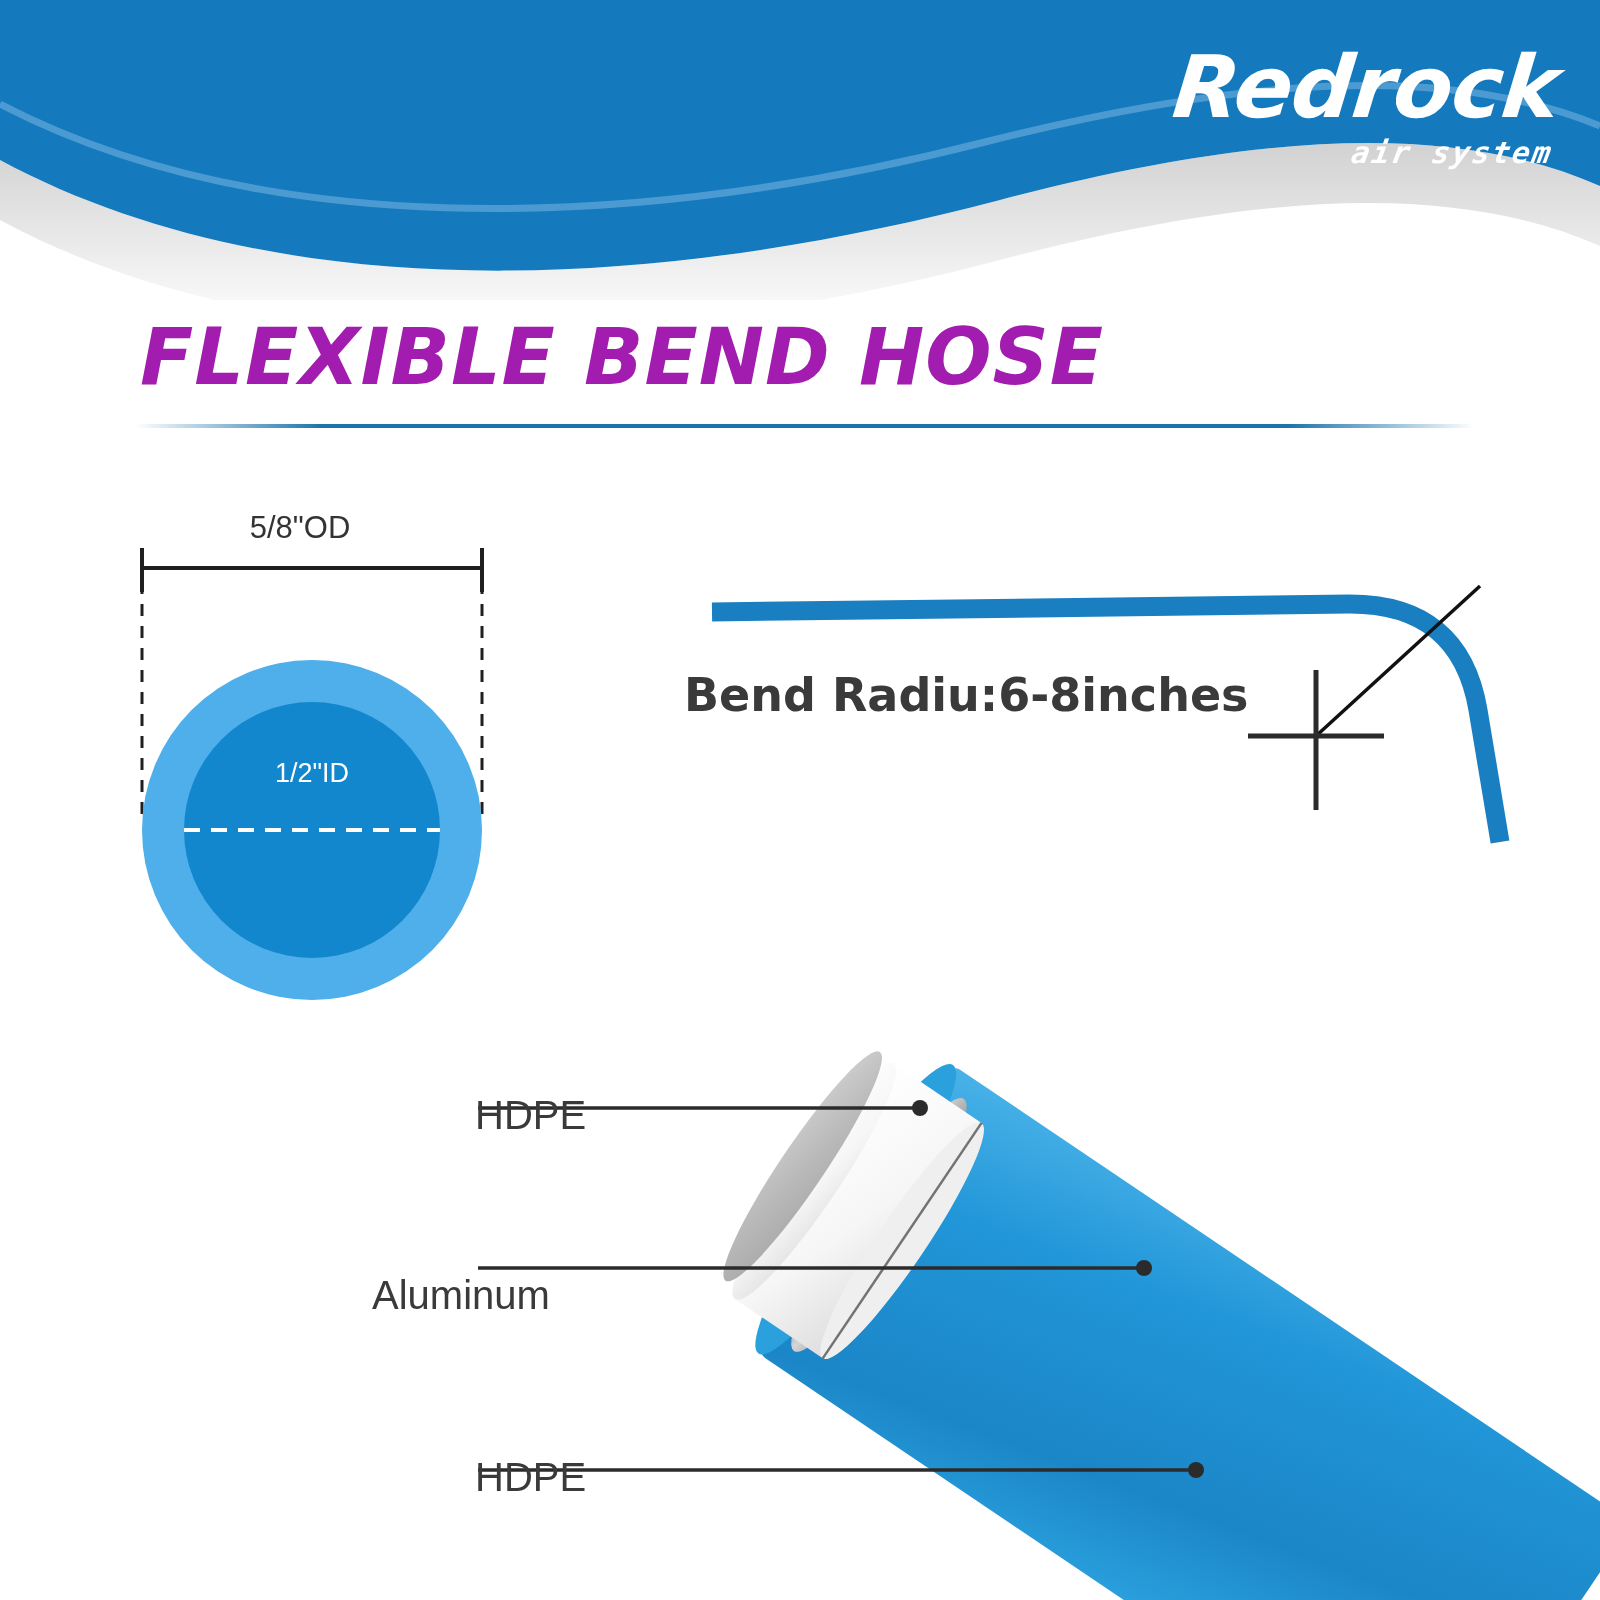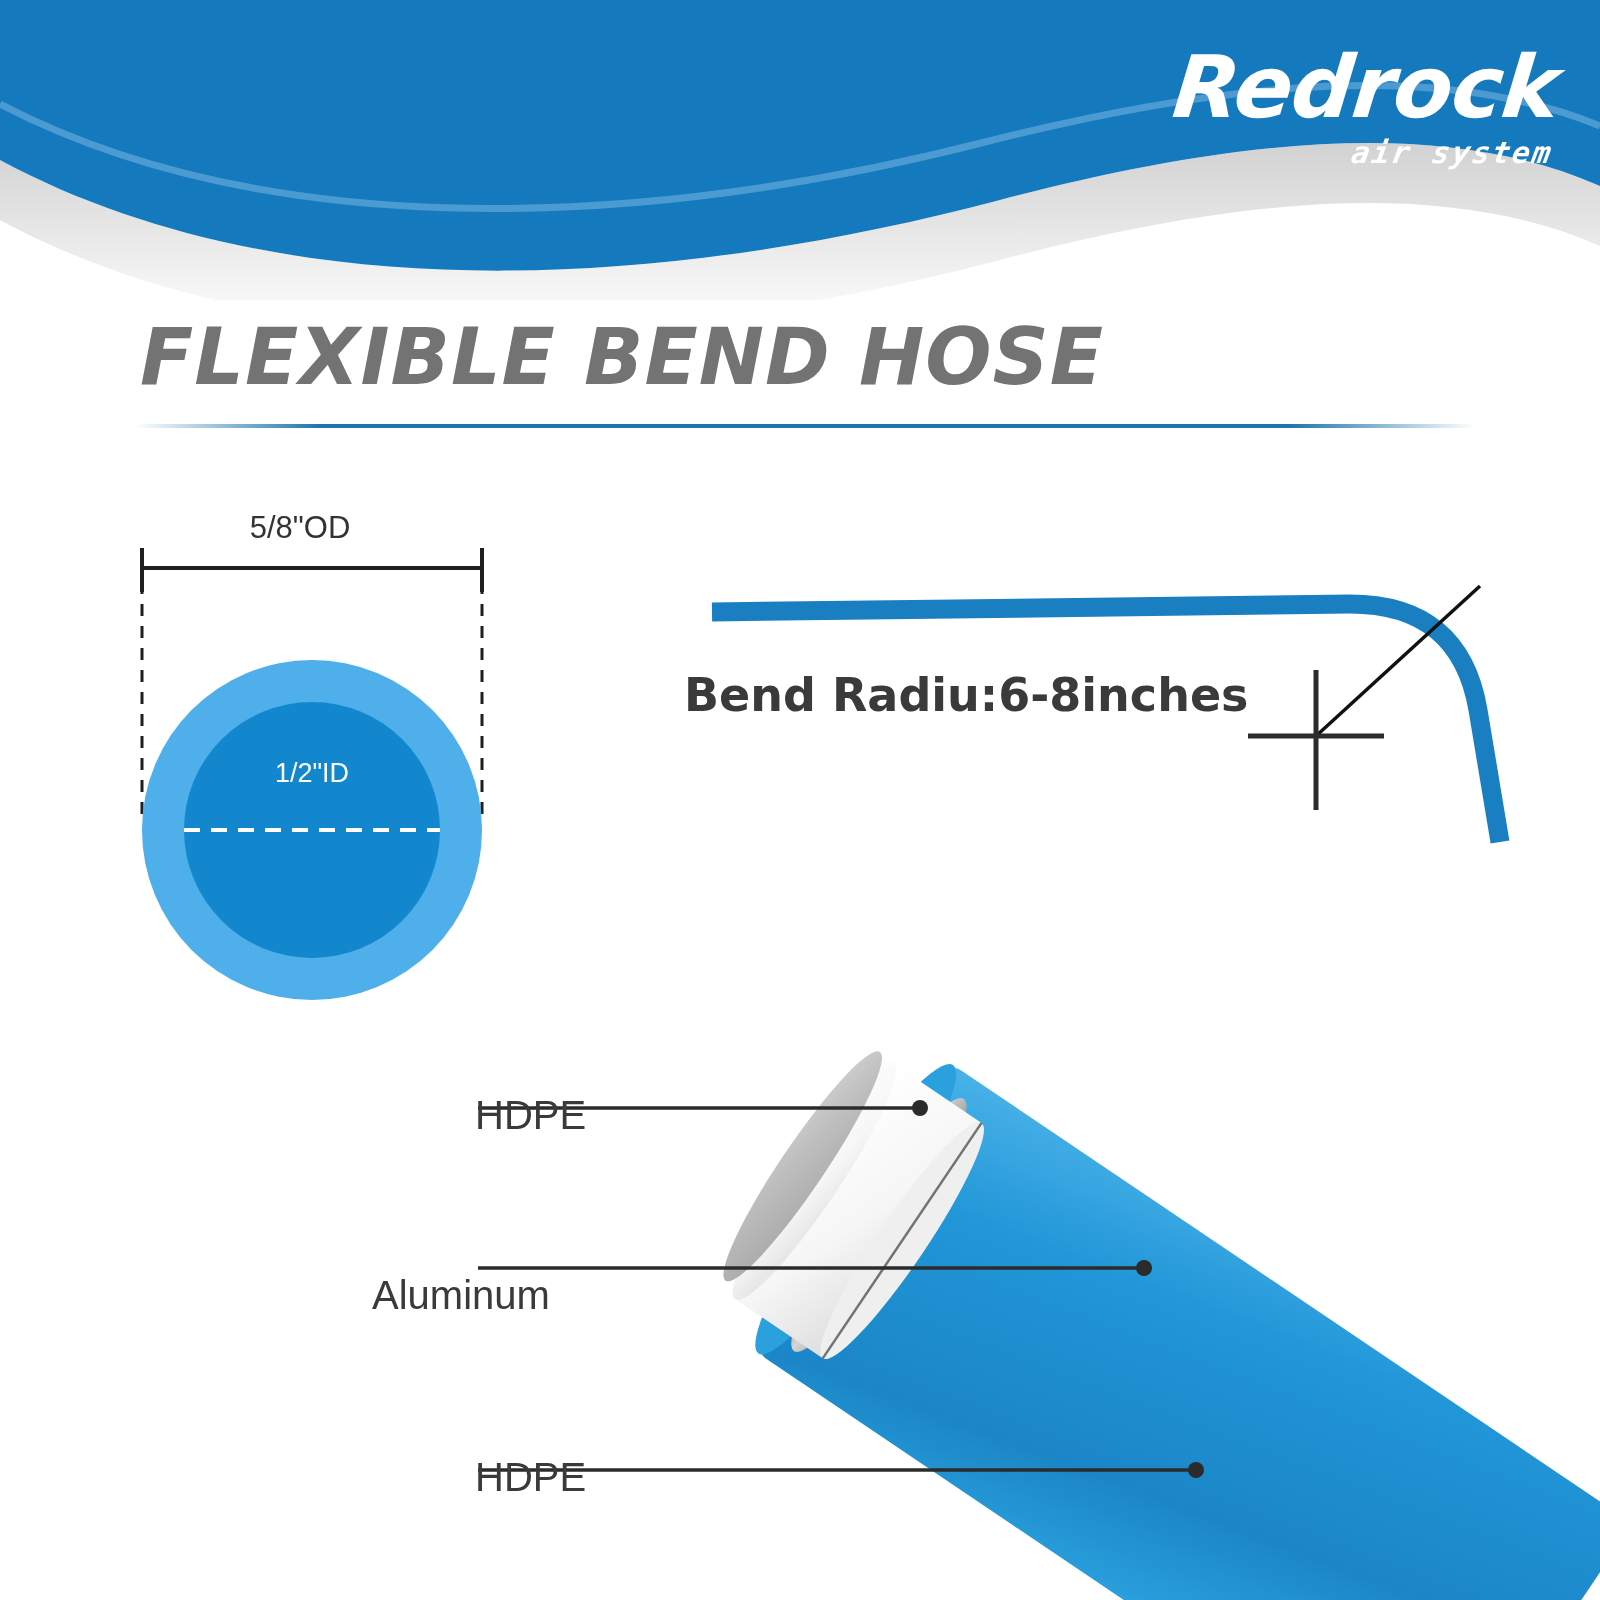--- a/index.html
+++ b/index.html
@@ -31,21 +31,21 @@
     font-size: 30px; font-weight: bold; font-style: italic;
     color: #ffffff; letter-spacing: 2px;
     transform: skewX(-10deg);
   }
 
   
   #page-title {
     position: absolute; left: 140px; top: 312px;
     font-family: "DejaVu Sans", sans-serif;
     font-size: 78px; font-weight: bold; font-style: italic;
-    color: #737373; letter-spacing: 1px; white-space: nowrap;
+    color: #a21caf; letter-spacing: 1px; white-space: nowrap;
   }
   #title-rule {
     position: absolute; left: 135px; top: 424px; width: 1340px; height: 4px;
     background: linear-gradient(to right, rgba(27,116,171,0) 0%, #1b74ab 14%, #1b74ab 86%, rgba(27,116,171,0) 100%);
   }
 
   
   #cross-section { position: absolute; left: 100px; top: 500px; width: 480px; height: 520px; }
   #od-label {
     position: absolute; left: 0; top: 10px; width: 400px; text-align: center;

